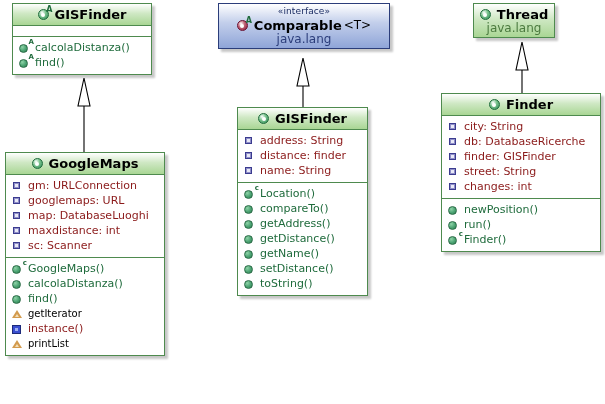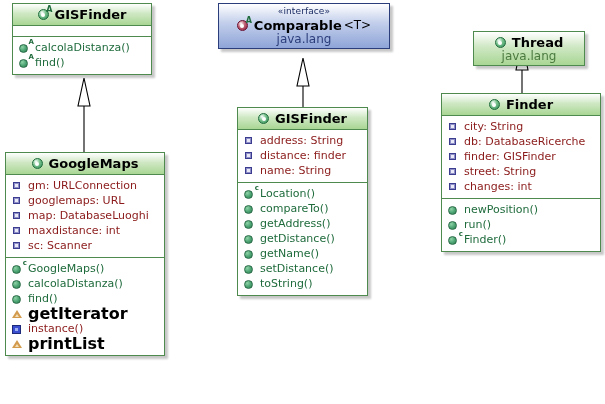--- a/index.html
+++ b/index.html
@@ -108,21 +108,21 @@
     height: 15px;
     white-space: nowrap;
   }
   .member .m-label {
     font-size: 11px;
     margin-left: 5px;
   }
   .attr .m-label { color: #8b1a1a; }
   .meth .m-label { color: #1f6b3c; }
   .meth.err .m-label { color: #8b1a1a; }
-  .meth.warn .m-label { color: #000000; font-size: 16px; font-weight: bold; }
+  .meth.warn .m-label { color: #000000; font-size: 10px; }
 
   
   .ico {
     position: relative;
     flex: 0 0 auto;
     width: 11px;
     height: 11px;
     display: inline-block;
   }
   
@@ -421,21 +421,21 @@
         <span class="ico ico-meth"></span>
         <span class="m-label">setDistance()</span>
       </div>
       <div class="member meth">
         <span class="ico ico-meth"></span>
         <span class="m-label">toString()</span>
       </div>
     </div>
   </div>
 
-  <div class="uml-box" style="left:473px; top:3px; width:112px;margin-top:28px;">
+  <div class="uml-box" style="left:473px; top:3px; width:82px;">
     <div class="box-header no-border">
       <span class="title-line">
         <span class="type-ico cls">
           <span class="disc"></span>
         </span><span class="class-title">Thread</span>
       </span>
       <span class="pkg">java.lang</span>
     </div>
   </div>
 

